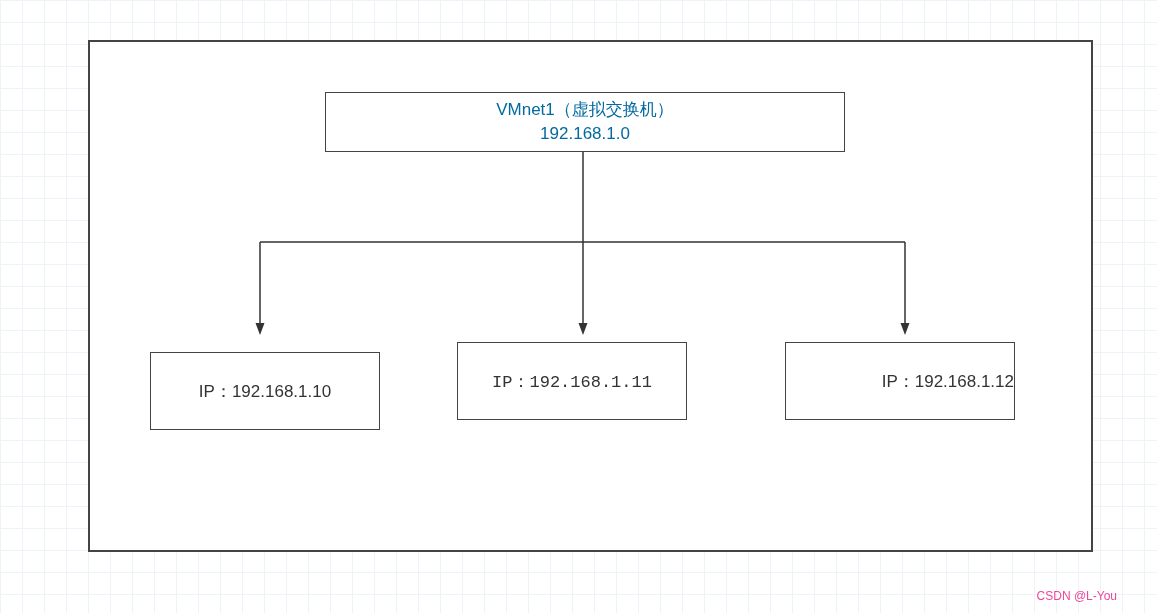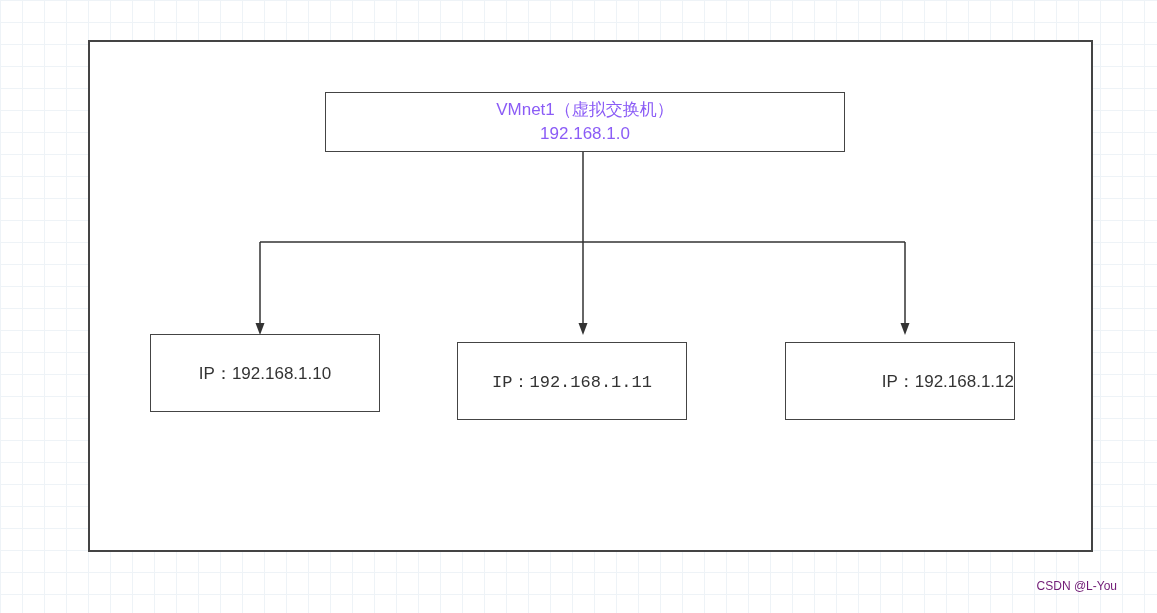--- a/index.html
+++ b/index.html
@@ -35,52 +35,52 @@
       width: 520px;
       height: 60px;
       border: 1px solid #444;
       background: #fff;
       display: flex;
       flex-direction: column;
       align-items: center;
       justify-content: center;
       font-size: 17px;
       line-height: 1.4;
-      color: #8b5cf6;
+      color: #0369a1;
     }
     .node-box {
       position: absolute;
       width: 230px;
       height: 78px;
       border: 1px solid #444;
       background: #fff;
       display: flex;
       align-items: center;
       justify-content: center;
       font-size: 17px;
       color: #333;
     }
-    .node1 { left: 60px; top: 292px; }
+    .node1 { left: 60px; top: 310px; }
     .node2 { left: 367px; top: 300px; font-family: Liberation Mono, monospace; }
     .node3 { left: 695px; top: 300px; justify-content: flex-end; }
 
     .connector-svg {
       position: absolute;
       left: 0;
       top: 0;
       width: 1005px;
       height: 512px;
       pointer-events: none;
     }
     .watermark {
       position: absolute;
       right: 40px;
-      bottom: 20px;
+      bottom: 10px;
       font-size: 12px;
-      color: #701a75;
+      color: #ec4899;
       font-family: Arial, sans-serif;
     }
   </style>
 </head>
 <body>
 
 <div class="outer-container">
 
   <svg class="connector-svg" viewBox="0 0 1005 512">
     <defs>

